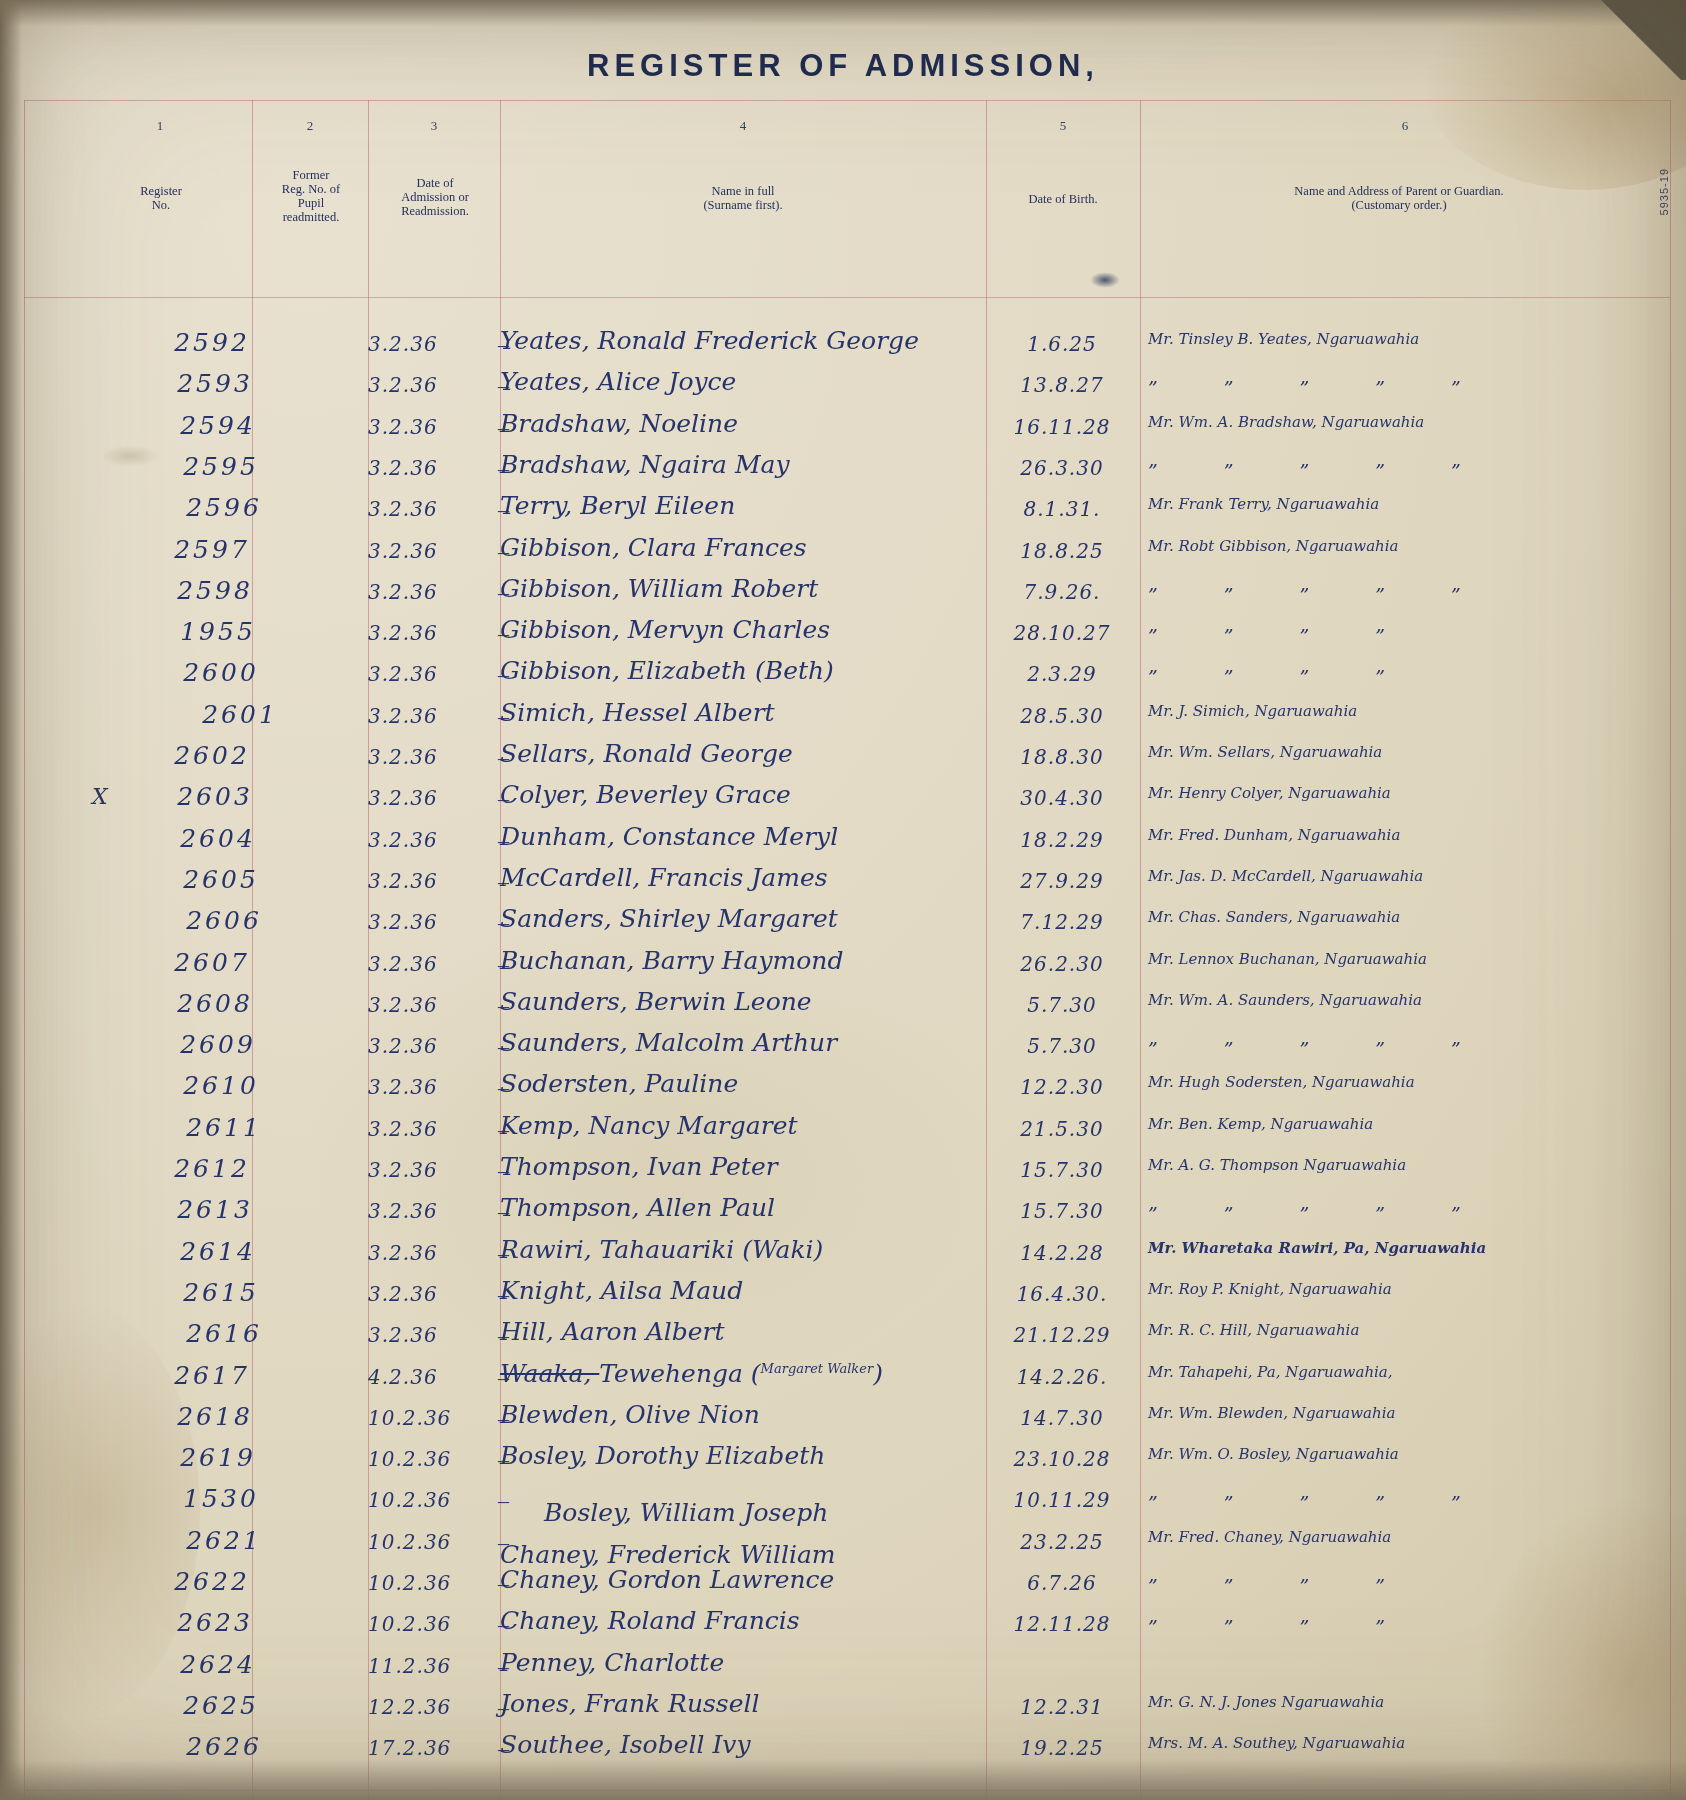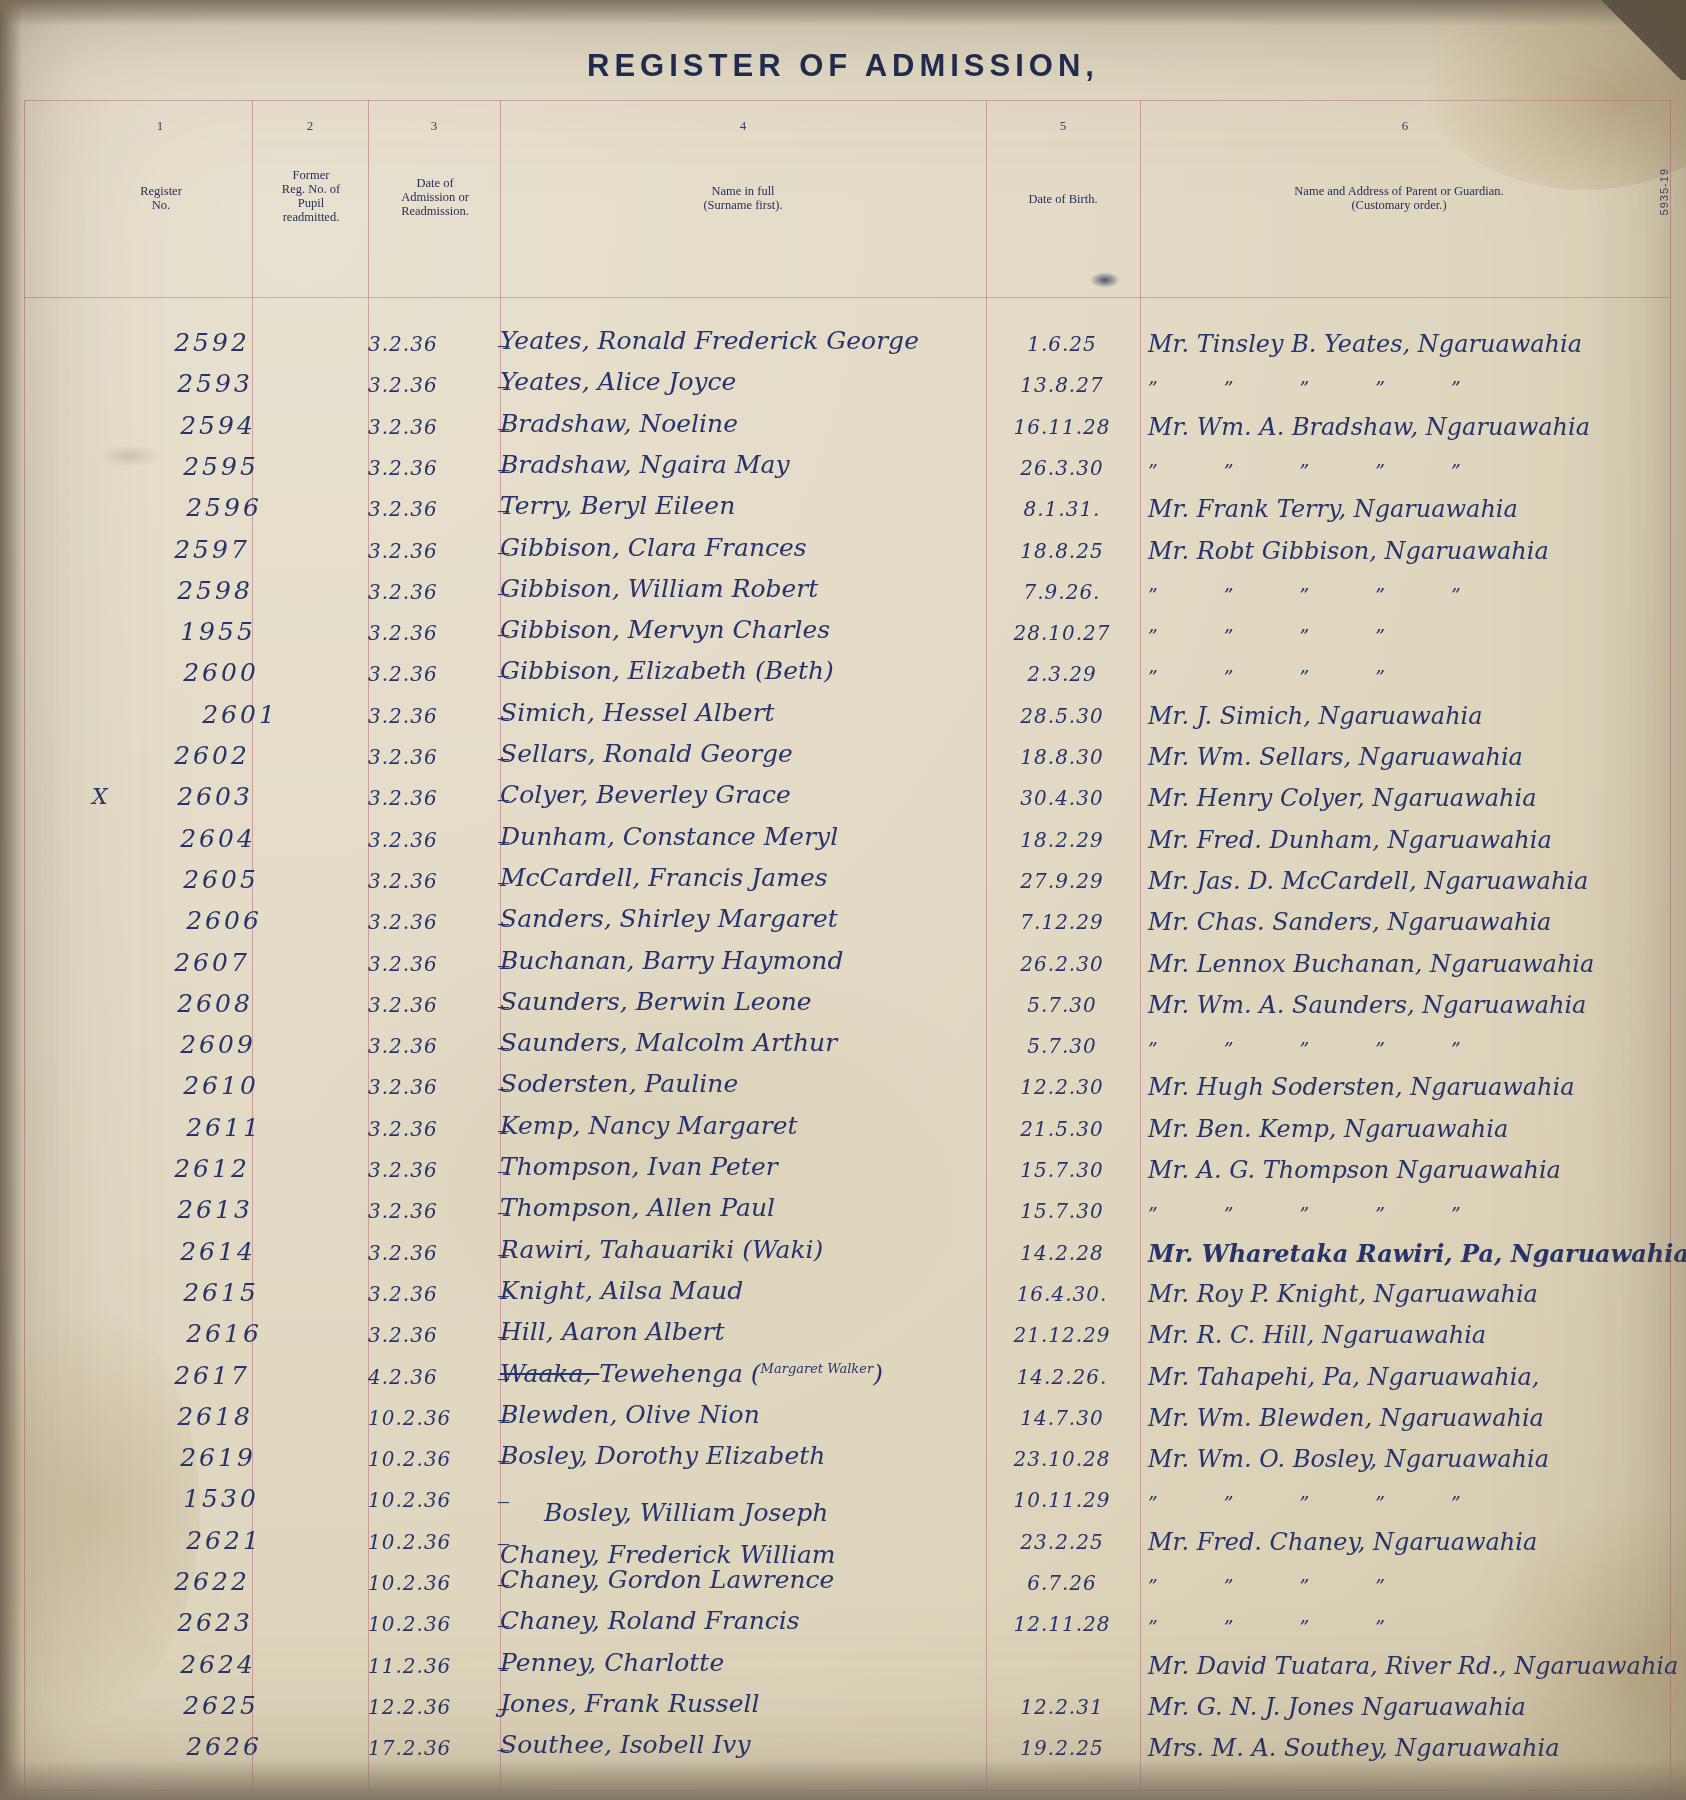--- a/index.html
+++ b/index.html
@@ -118,21 +118,21 @@
     position: absolute;
     font-family: "DejaVu Serif", serif;
     font-style: italic;
     color: #26346b;
     white-space: nowrap;
   }
   .c-reg   { left: 120px;  width: 200px; text-align: center; font-size: 25px; letter-spacing: 3px; }
   .c-date  { left: 368px;  width: 128px; text-align: left;  font-size: 20px; letter-spacing: 1px; }
   .c-name  { left: 500px;  width: 488px; text-align: left;  font-size: 25px; }
   .c-dob   { left: 988px;  width: 148px; text-align: center; font-size: 20px; letter-spacing: 1px; }
-  .c-guard { left: 1148px; width: 530px; text-align: left;  font-size: 24px; }
+  .c-guard { left: 1148px; width: 530px; text-align: left;  font-size: 15px; }
   .dash {
     position: absolute;
     left: 498px;
     font-size: 22px;
     color: #26346b;
   }
   .xmark {
     position: absolute;
     left: 92px;
     font-size: 22px;
@@ -480,21 +480,20 @@
         <div class="hw c-name" style="top: 0px;">Chaney, Roland Francis</div>
         <div class="hw c-dob" style="top: 6px;">12.11.28</div>
         <div class="hw c-guard dittos" style="top: 10px;">”   ”   ”   ”</div>
       </div>
       <div class="row" style="top: 1647.6px;">
         <div class="hw c-reg" style="top: 2px; left: 118px;">2624</div>
         <div class="hw c-date" style="top: 6px;">11.2.36</div>
         <div class="dash" style="top: 6px;">–</div>
         <div class="hw c-name" style="top: 0px;">Penney, Charlotte</div>
         <div class="hw c-dob" style="top: 6px;"></div>
-        <div class="hw c-guard" style="top: 4px;">Mr. David Tuatara, River Rd., Ngaruawahia</div>
       </div>
       <div class="row" style="top: 1688.9px;">
         <div class="hw c-reg" style="top: 2px; left: 121px;">2625</div>
         <div class="hw c-date" style="top: 6px;">12.2.36</div>
         <div class="dash" style="top: 6px;">–</div>
         <div class="hw c-name" style="top: 0px;">Jones, Frank Russell</div>
         <div class="hw c-dob" style="top: 6px;">12.2.31</div>
         <div class="hw c-guard" style="top: 4px;">Mr. G. N. J. Jones Ngaruawahia</div>
       </div>
       <div class="row" style="top: 1730.2px;">

